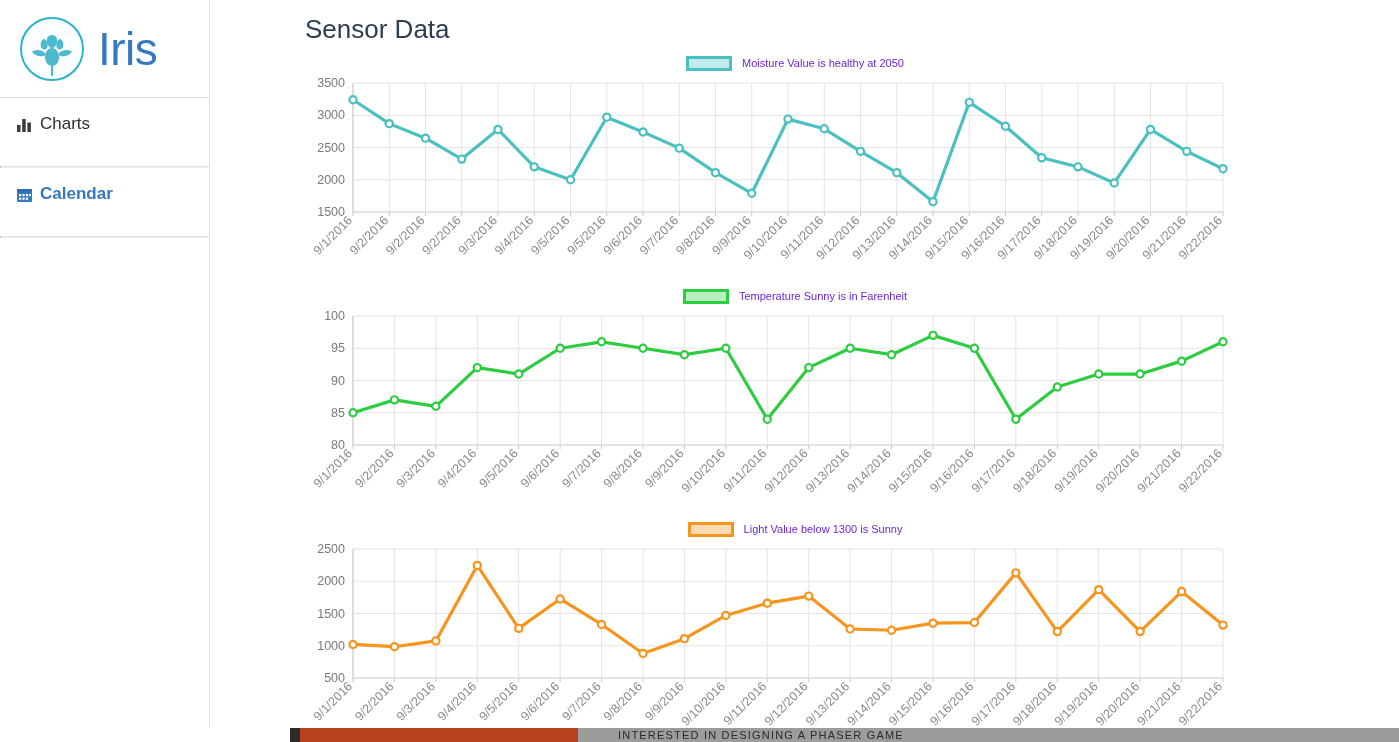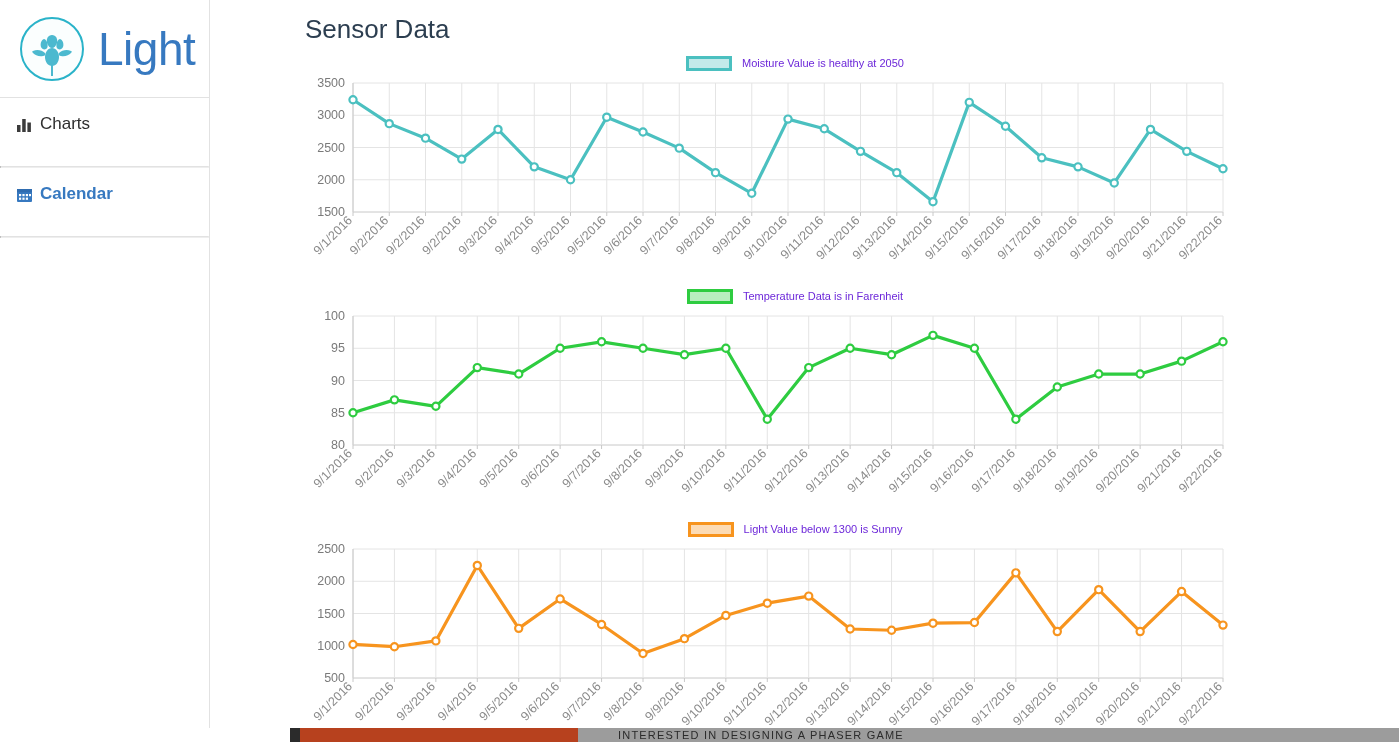--- a/index.html
+++ b/index.html
@@ -95,21 +95,21 @@
             <path d="M34 20c-4 0-6 4-5 8 1 3 3 5 5 5s4-2 5-5c1-4-1-8-5-8z"></path>
             <path d="M26 24c-3 1-4 5-3 8 1 2 3 3 5 2 2-1 2-4 1-7-1-2-2-3-3-3z"></path>
             <path d="M42 24c3 1 4 5 3 8-1 2-3 3-5 2-2-1-2-4-1-7 1-2 2-3 3-3z"></path>
             <path d="M15 36c4-2 9-1 12 2 1 1 0 3-2 3-4 1-8-1-10-3-1-1-1-2 0-2z"></path>
             <path d="M53 36c-4-2-9-1-12 2-1 1 0 3 2 3 4 1 8-1 10-3 1-1 1-2 0-2z"></path>
             <path d="M34 33c-4 0-7 4-7 9s3 9 7 9 7-4 7-9-3-9-7-9z"></path>
           </g>
           <rect x="33" y="49" width="2" height="12" fill="#4cb9cf"></rect>
         </svg>
       </span>
-      <span class="brand-name">Light</span>
+      <span class="brand-name">Iris</span>
     </div>
 
     <div class="nav-item active">
       <span class="nav-icon">
         <svg viewBox="0 0 17 17" width="17" height="17">
           <rect x="1" y="9" width="3.5" height="7" fill="#3b3b3b"></rect>
           <rect x="6.2" y="3" width="3.5" height="13" fill="#3b3b3b"></rect>
           <rect x="11.4" y="6.5" width="3.5" height="9.5" fill="#3b3b3b"></rect>
         </svg>
       </span>
@@ -260,21 +260,21 @@
           <circle cx="809.25" cy="107.975" r="3.6" class="series-dot" stroke="#4bc0c0"></circle>
           <circle cx="845.5" cy="54.44" r="3.6" class="series-dot" stroke="#4bc0c0"></circle>
           <circle cx="881.75" cy="76.37" r="3.6" class="series-dot" stroke="#4bc0c0"></circle>
           <circle cx="918" cy="93.785" r="3.6" class="series-dot" stroke="#4bc0c0"></circle>
         </svg>
     </section>
 
     <section class="chart-block" style="margin-top:14px;">
       <div class="legend">
         <span class="legend-swatch" style="border-color: rgb(46, 204, 64); background: rgba(46, 204, 64, 0.333);"></span>
-        <span class="legend-text">Temperature Data is in Farenheit</span>
+        <span class="legend-text">Temperature Sunny is in Farenheit</span>
       </div>
       <svg class="chart-svg" width="940" height="195">
           <line x1="48" y1="137" x2="918" y2="137" stroke="#c8c8c8" stroke-width="1"></line>
           <text x="40" y="141" text-anchor="end" class="tick-label">80</text>
           <line x1="48" y1="104.75" x2="918" y2="104.75" stroke="#e4e4e4" stroke-width="1"></line>
           <text x="40" y="108.75" text-anchor="end" class="tick-label">85</text>
           <line x1="48" y1="72.5" x2="918" y2="72.5" stroke="#e4e4e4" stroke-width="1"></line>
           <text x="40" y="76.5" text-anchor="end" class="tick-label">90</text>
           <line x1="48" y1="40.25" x2="918" y2="40.25" stroke="#e4e4e4" stroke-width="1"></line>
           <text x="40" y="44.25" text-anchor="end" class="tick-label">95</text>

